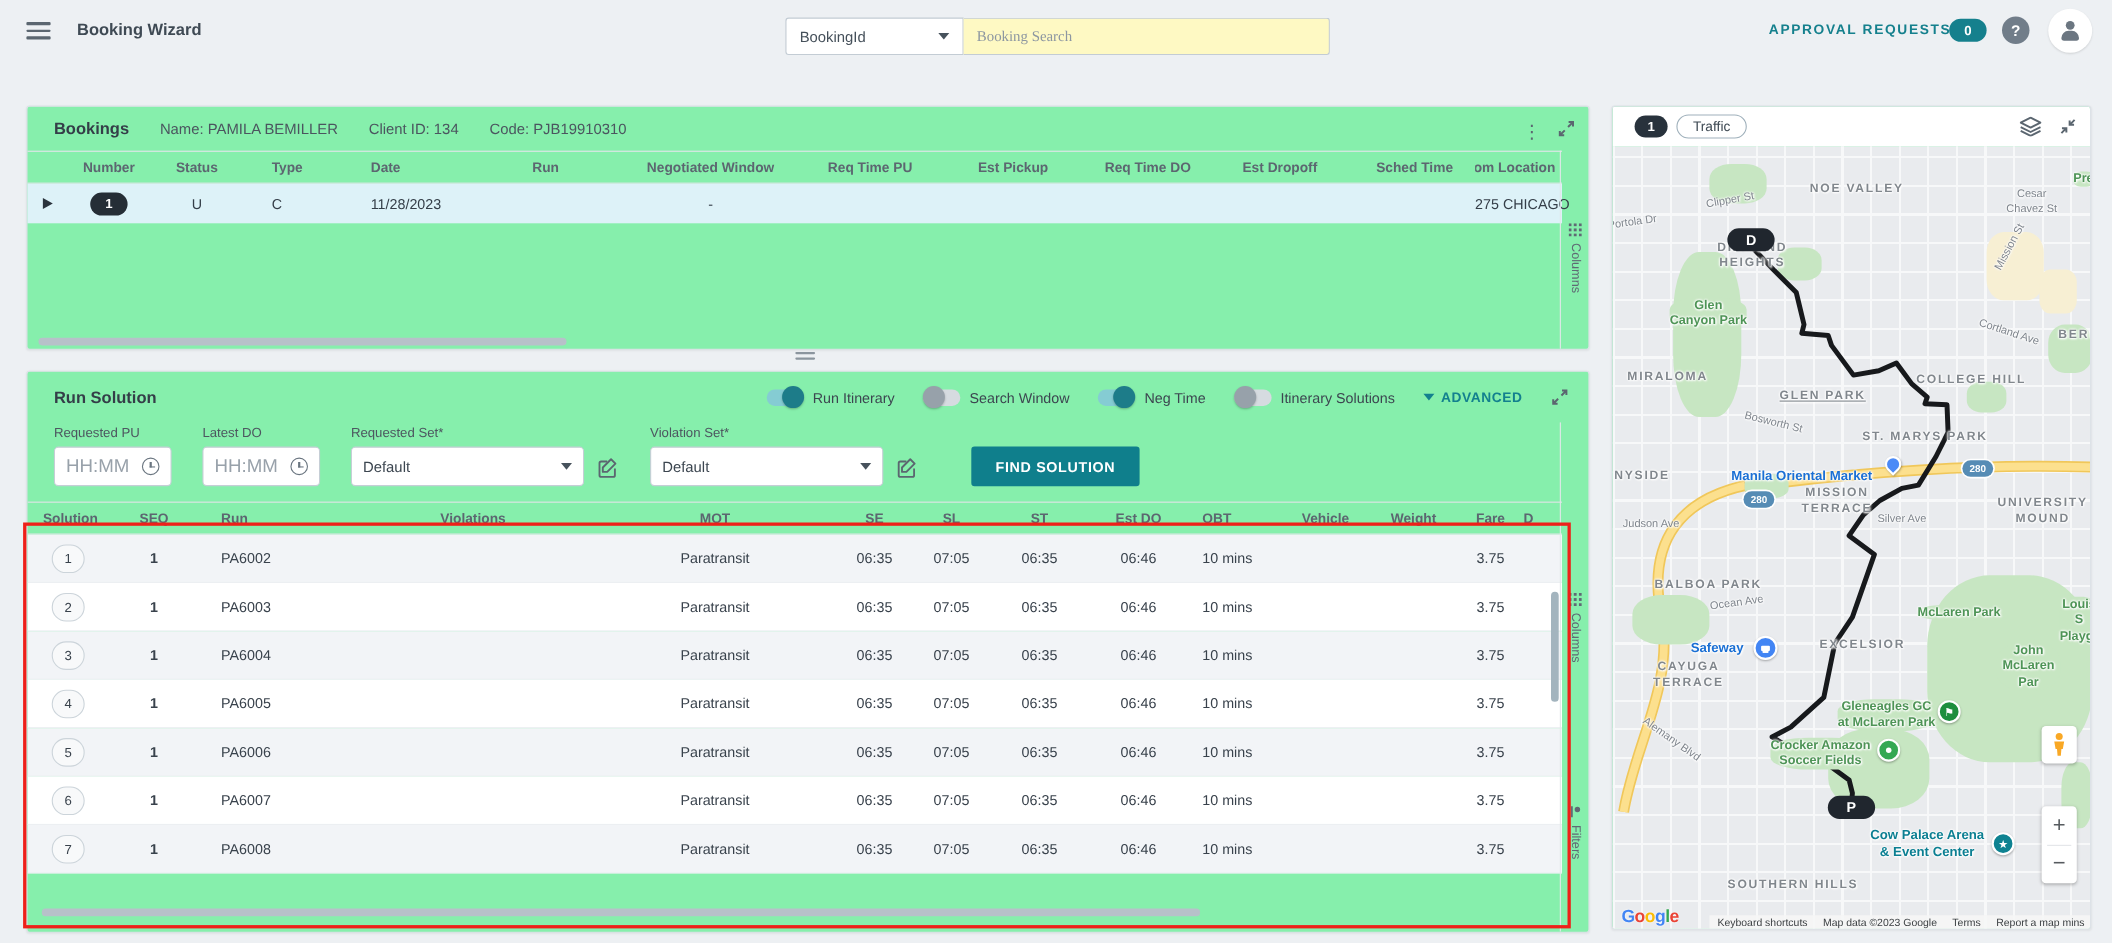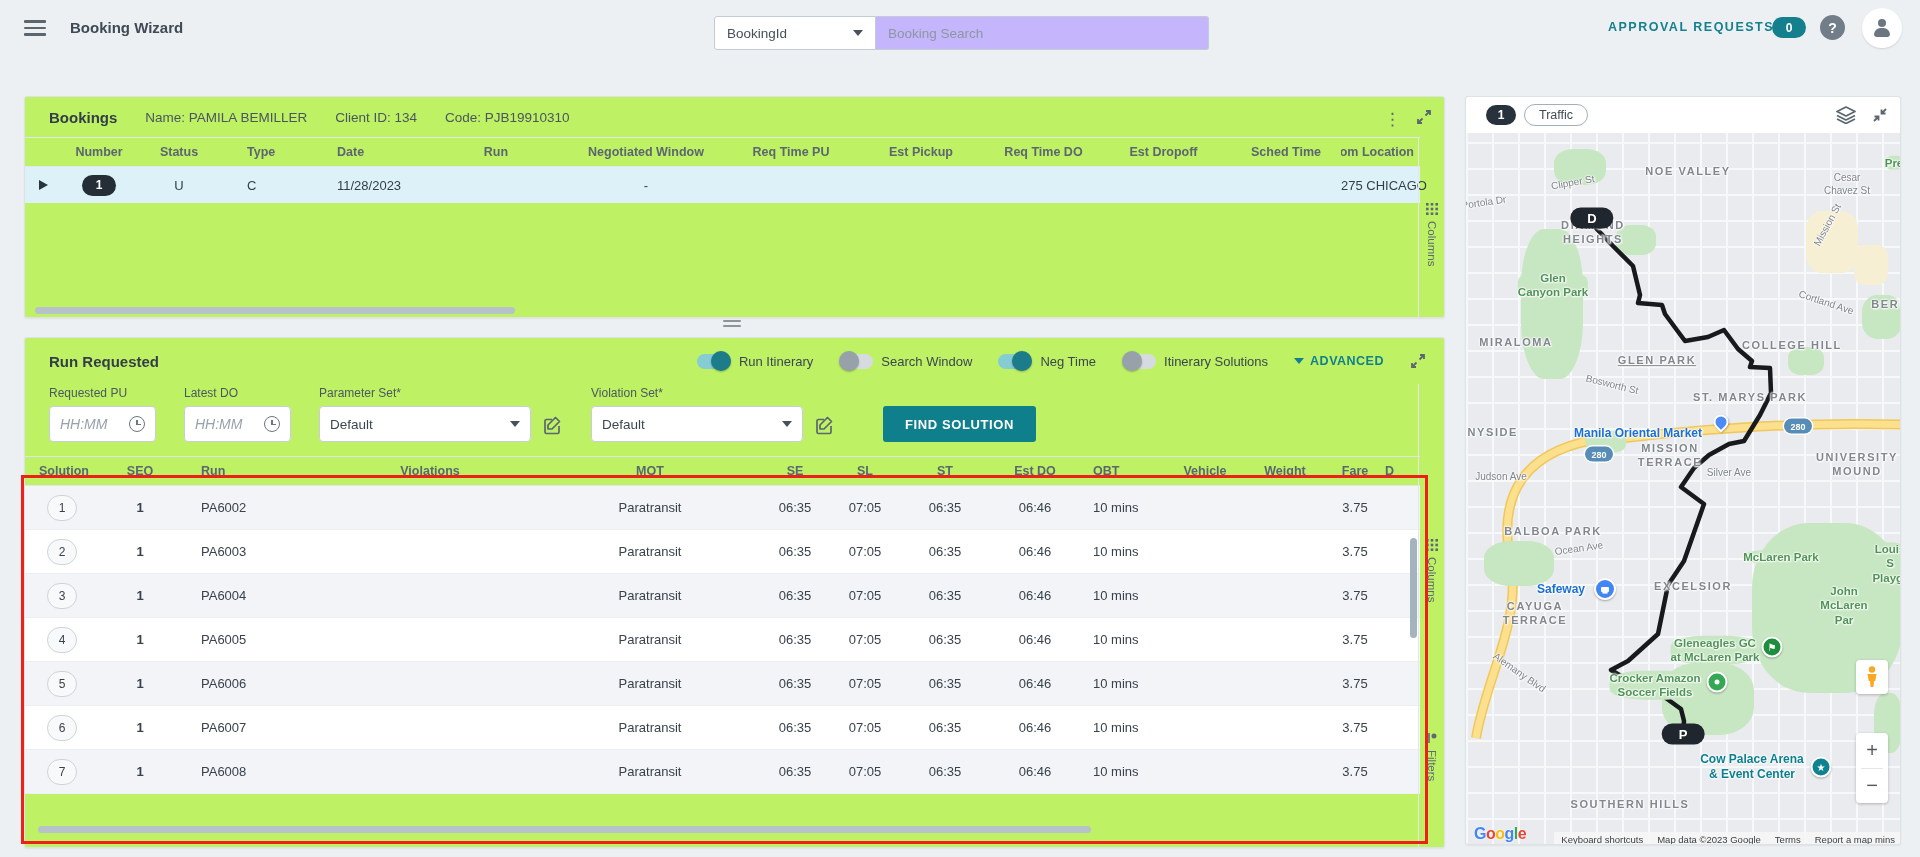--- a/index.html
+++ b/index.html
@@ -8,32 +8,32 @@
   #app{position:relative;width:1920px;height:857px;}
 
   
   .topbar{position:absolute;left:0;top:0;width:1920px;height:56px;display:flex;align-items:center;}
   .hamburger{position:absolute;left:24px;top:20px;width:22px;height:16px;cursor:pointer;}
   .hamburger i{display:block;height:2.5px;background:#5b6670;margin-bottom:4px;border-radius:1px;}
   .app-title{position:absolute;left:70px;top:19px;font-size:15px;font-weight:700;color:#3f4a54;}
   .search-wrap{position:absolute;left:714px;top:16px;display:flex;}
   .search-select{width:162px;height:34px;background:#fff;border:1px solid #c3ccd4;border-radius:3px 0 0 3px;display:flex;align-items:center;padding:0 12px;font-size:13.5px;color:#45505a;}
   .search-select .caret{margin-left:auto;width:0;height:0;border-left:5px solid transparent;border-right:5px solid transparent;border-top:6px solid #47525c;}
-  .search-input{width:333px;height:34px;background:#c4b5fd;border:1px solid #c3ccd4;border-left:none;border-radius:0 3px 3px 0;padding:0 12px;font-size:13.5px;color:#45505a;outline:none;font-family:Liberation Sans, sans-serif;}
+  .search-input{width:333px;height:34px;background:#fef9c3;border:1px solid #c3ccd4;border-left:none;border-radius:0 3px 3px 0;padding:0 12px;font-size:13.5px;color:#45505a;outline:none;font-family:Liberation Serif, serif;}
   .search-input::placeholder{color:#8d97a1;}
   .approval{position:absolute;left:1608px;top:20px;font-size:12.5px;font-weight:700;letter-spacing:1.5px;color:#15808d;cursor:pointer;}
   .approval-badge{position:absolute;left:1772px;top:17px;width:34px;height:21px;border-radius:11px;background:#15808d;color:#fff;font-size:12px;font-weight:700;display:flex;align-items:center;justify-content:center;}
   .help-btn{position:absolute;left:1820px;top:15px;width:25px;height:25px;border-radius:50%;background:#717d89;color:#fff;font-size:14px;font-weight:700;display:flex;align-items:center;justify-content:center;cursor:pointer;}
   .avatar{position:absolute;left:1862px;top:8px;width:40px;height:40px;border-radius:50%;background:#fff;box-shadow:0 1px 2px rgba(0,0,0,.12);display:flex;align-items:center;justify-content:center;cursor:pointer;}
   .person{position:relative;width:18px;height:18px;}
   .person::before{content:"";position:absolute;left:5px;top:0;width:8px;height:8px;border-radius:50%;background:#6b7681;}
   .person::after{content:"";position:absolute;left:1px;top:9px;width:16px;height:9px;border-radius:8px 8px 3px 3px;background:#6b7681;}
 
   
-  .card{position:absolute;background:#bef264;border:1px solid #dde2e7;border-radius:3px;box-shadow:0 1px 2px rgba(0,0,0,.06);}
+  .card{position:absolute;background:#86efac;border:1px solid #dde2e7;border-radius:3px;box-shadow:0 1px 2px rgba(0,0,0,.06);}
 
   
   #bookings-card{left:24px;top:96px;width:1421px;height:222px;}
   .bk-header{height:40px;display:flex;align-items:center;padding-left:24px;gap:28px;}
   .bk-title{font-size:15px;font-weight:700;color:#343e48;}
   .bk-meta{font-size:13.5px;color:#4b555f;text-align:center;}
   .kebab{position:absolute;right:44px;top:12px;font-size:17px;color:#5b6670;cursor:pointer;width:16px;text-align:center;}
   .icon-btn{cursor:pointer;}
   .expand-ic{position:absolute;right:12px;top:12px;}
   .bk-grid{display:grid;grid-template-columns:36px 76px 84px 90px 120px 130px 170px 120px 140px 105px 135px 110px 1fr;width:1395px;}
@@ -68,21 +68,21 @@
   .tg.on{background:#85ccd3;}
   .tg.on .knob{left:14px;background:#1d7c89;}
   .tg-label{font-size:13px;color:#3c4650;}
   .advanced{display:flex;align-items:center;gap:6px;color:#13808e;font-size:12.5px;font-weight:700;letter-spacing:.5px;cursor:pointer;}
   .advanced .tri{width:0;height:0;border-left:5px solid transparent;border-right:5px solid transparent;border-top:6px solid #13808e;}
   .rs-fields{display:flex;align-items:flex-end;gap:28px;padding:2px 24px 14px;}
   .fgroup{display:flex;flex-direction:column;}
   .flabel{font-size:12px;color:#4d5760;margin-bottom:6px;}
   .finput{height:36px;border:1px solid #c6ced6;border-radius:4px;background:#fff;display:flex;align-items:center;padding:0 10px;}
   .time-input{width:107px;}
-  .time-input input{border:none;outline:none;width:58px;font-size:14px;color:#45505a;font-family:"Liberation Sans",sans-serif;font-style:italic;}
+  .time-input input{border:none;outline:none;width:58px;font-size:17px;color:#45505a;font-family:"Liberation Sans",sans-serif;}
   .time-input input::placeholder{color:#98a1aa;}
   .clock{position:relative;width:16px;height:16px;border:1.6px solid #6b7681;border-radius:50%;margin-left:auto;}
   .clock::before{content:"";position:absolute;left:6px;top:2.5px;width:1.6px;height:5px;background:#6b7681;}
   .clock::after{content:"";position:absolute;left:6px;top:6.5px;width:4.5px;height:1.6px;background:#6b7681;}
   .select{width:212px;cursor:pointer;}
   .select .val{font-size:13.5px;color:#3c4650;}
   .select .caret{margin-left:auto;width:0;height:0;border-left:5px solid transparent;border-right:5px solid transparent;border-top:6px solid #47525c;}
   .sel-group{display:flex;align-items:flex-end;gap:12px;}
   .edit-ic{margin-bottom:7px;cursor:pointer;}
   .find-btn{height:36px;padding:0 22px;background:#0f7f8c;border:none;border-radius:3px;color:#fff;font-size:13px;font-weight:700;letter-spacing:.6px;cursor:pointer;font-family:"Liberation Sans",sans-serif;}
@@ -244,21 +244,21 @@
     <div class="hscroll" id="bk-scroll"></div>
   </div>
 
   <div class="drag-handle">
       <i></i>
       <i></i>
     </div>
 
   <div class="card" id="rs-card">
     <div class="rs-header">
-      <span class="rs-title">Run Requested</span>
+      <span class="rs-title">Run Solution</span>
       <div class="rs-right">
         <div id="toggles" style="display:flex;align-items:center;gap:26px;">
             <div class="toggle-wrap">
               <div class="tg on">
                 <div class="knob"></div>
               </div>
               <div class="tg-label">Run Itinerary</div>
             </div>
             <div class="toggle-wrap">
               <div class="tg">
@@ -303,21 +303,21 @@
       </div>
       <div class="fgroup">
         <span class="flabel">Latest DO</span>
         <div class="finput time-input">
           <input placeholder="HH:MM" style="">
           <span class="clock"></span>
         </div>
       </div>
       <div class="sel-group">
         <div class="fgroup">
-          <span class="flabel">Parameter Set*</span>
+          <span class="flabel">Requested Set*</span>
           <div class="finput select">
             <span class="val">Default</span>
             <span class="caret"></span>
           </div>
         </div>
         <span class="edit-ic">
           <svg class="ic" width="20" height="20" viewBox="0 0 20 20">
               <g stroke="#5b6670" stroke-width="1.7" fill="none">
                 <path d="M16 11 v6 a1.5 1.5 0 0 1 -1.5 1.5 h-11 A1.5 1.5 0 0 1 2 17 v-11 A1.5 1.5 0 0 1 3.5 4.5 H9"></path>
                 <path d="M12.5 2.5 l4 4 L9 14 H5 v-4 Z" stroke-linejoin="round"></path>

